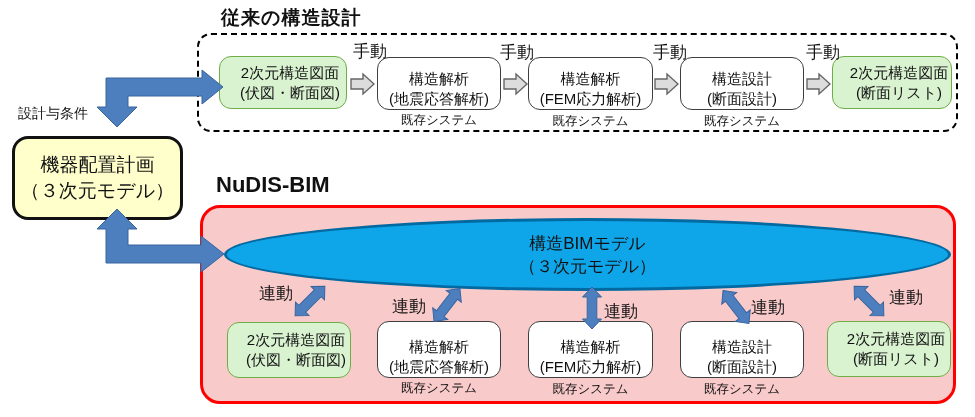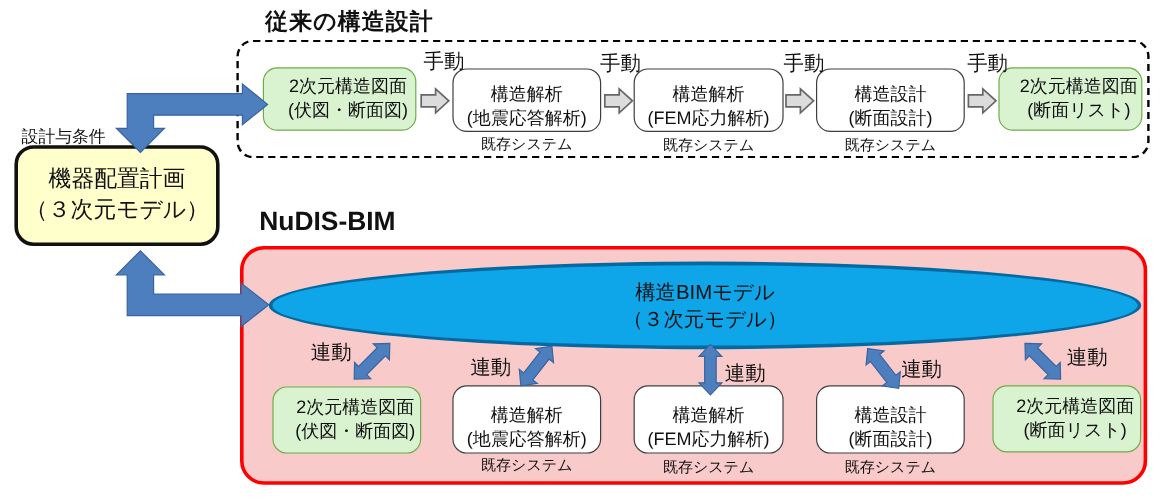--- a/index.html
+++ b/index.html
@@ -71,21 +71,21 @@
   <div class="abs small-label" style="left:350px;top:40px;width:40px;text-align:center;">手動</div>
   <div class="abs small-label" style="left:497px;top:41px;width:40px;text-align:center;">手動</div>
   <div class="abs small-label" style="left:650px;top:41px;width:40px;text-align:center;">手動</div>
   <div class="abs small-label" style="left:803px;top:41px;width:40px;text-align:center;">手動</div>
 
   <div class="abs tiny-label align-r" style="left:377px;top:112px;width:124px;">既存システム</div>
   <div class="abs tiny-label align-r" style="left:528px;top:113px;width:125px;">既存システム</div>
   <div class="abs tiny-label align-r" style="left:680px;top:113px;width:124px;">既存システム</div>
 
   <div class="abs small-label" style="left:18px;top:105px;font-size:14px;">設計与条件</div>
-  <div class="abs plan-box" style="left:12px;top:121px;width:171px;height:84px;">
+  <div class="abs plan-box" style="left:12px;top:136px;width:171px;height:84px;">
     <div>機器配置計画</div>
     <div>（３次元モデル）</div>
   </div>
 
   <div class="abs title-latin" style="left:216px;top:172px;">NuDIS-BIM</div>
   <div class="abs red-frame" style="left:200px;top:205px;width:756px;height:199px;"></div>
 
   <div class="abs bim-ellipse" style="left:224px;top:218px;width:727px;height:73px;">
     <div>構造BIMモデル</div>
     <div>（３次元モデル）</div>

